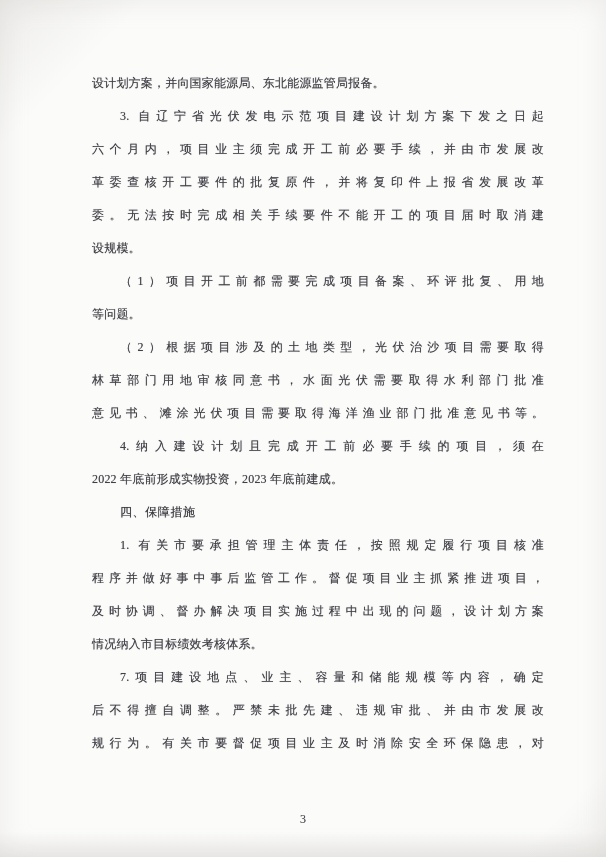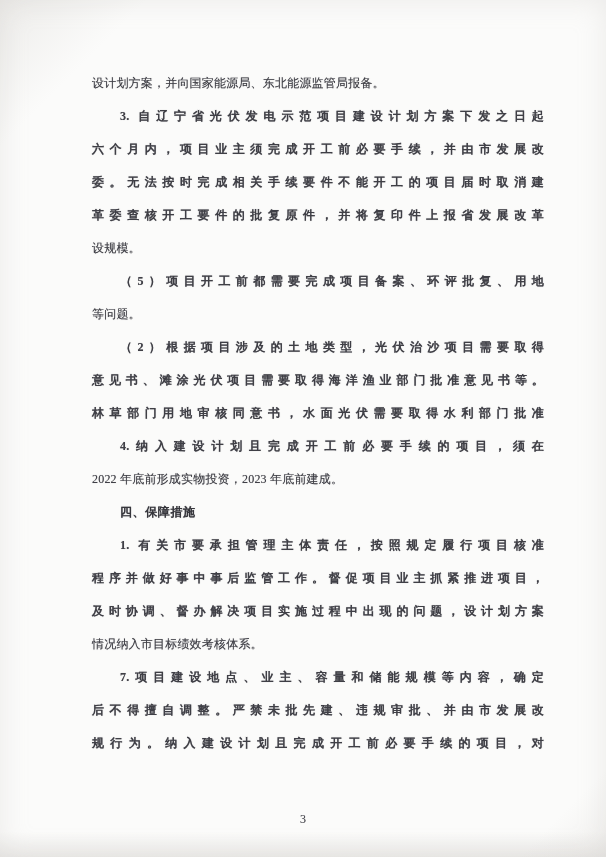--- a/index.html
+++ b/index.html
@@ -35,28 +35,27 @@
     color: #3f3f46;
     text-shadow: 0 0 0.7px rgba(63,63,70,0.55);
     text-align: justify;
     text-justify: inter-character;
     white-space: nowrap;
     letter-spacing: 0.2px;
   }
   .line.fill {
     white-space: normal;
     text-align-last: justify;
-    font-weight: bold;
   }
   .line.indent {
     text-indent: 28px;
   }
   .line.heading {
     font-family: "Liberation Sans", "DejaVu Sans", sans-serif;
-    font-weight: 700;
+    font-weight: 400;
     color: #36363c;
     letter-spacing: 0.6px;
   }
   .page-number {
     position: absolute;
     top: 810px;
     left: 0;
     width: 606px;
     text-align: center;
     font-size: 12px;
@@ -66,33 +65,33 @@
   }
 </style>
 </head>
 <body>
 
 <div class="page">
   <div class="content">
     <div class="line">设计划方案，并向国家能源局、东北能源监管局报备。</div>
     <div class="line indent fill">3. 自辽宁省光伏发电示范项目建设计划方案下发之日起</div>
     <div class="line fill">六个月内，项目业主须完成开工前必要手续，并由市发展改</div>
+    <div class="line fill">革委查核开工要件的批复原件，并将复印件上报省发展改革</div>
     <div class="line fill">委。无法按时完成相关手续要件不能开工的项目届时取消建</div>
-    <div class="line fill">革委查核开工要件的批复原件，并将复印件上报省发展改革</div>
     <div class="line">设规模。</div>
-    <div class="line indent fill">（5）项目开工前都需要完成项目备案、环评批复、用地</div>
+    <div class="line indent fill">（1）项目开工前都需要完成项目备案、环评批复、用地</div>
     <div class="line">等问题。</div>
     <div class="line indent fill">（2）根据项目涉及的土地类型，光伏治沙项目需要取得</div>
+    <div class="line fill">林草部门用地审核同意书，水面光伏需要取得水利部门批准</div>
     <div class="line fill">意见书、滩涂光伏项目需要取得海洋渔业部门批准意见书等。</div>
-    <div class="line fill">林草部门用地审核同意书，水面光伏需要取得水利部门批准</div>
     <div class="line indent fill">4.纳入建设计划且完成开工前必要手续的项目，须在</div>
     <div class="line">2022 年底前形成实物投资，2023 年底前建成。</div>
     <div class="line indent heading">四、保障措施</div>
     <div class="line indent fill">1. 有关市要承担管理主体责任，按照规定履行项目核准</div>
     <div class="line fill">程序并做好事中事后监管工作。督促项目业主抓紧推进项目，</div>
     <div class="line fill">及时协调、督办解决项目实施过程中出现的问题，设计划方案</div>
     <div class="line">情况纳入市目标绩效考核体系。</div>
     <div class="line indent fill">7.项目建设地点、业主、容量和储能规模等内容，确定</div>
     <div class="line fill">后不得擅自调整。严禁未批先建、违规审批、并由市发展改</div>
-    <div class="line fill">规行为。纳入建设计划且完成开工前必要手续的项目，对</div>
+    <div class="line fill">规行为。有关市要督促项目业主及时消除安全环保隐患，对</div>
   </div>
   <div class="page-number">3</div>
 </div>
 
 </body></html>

